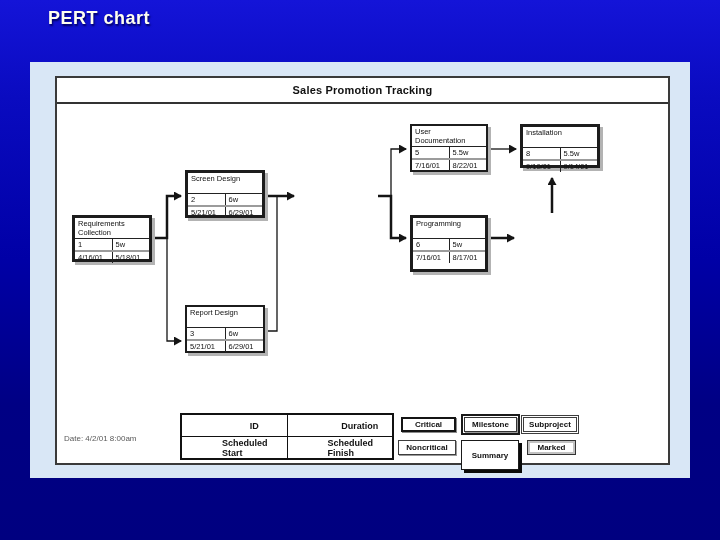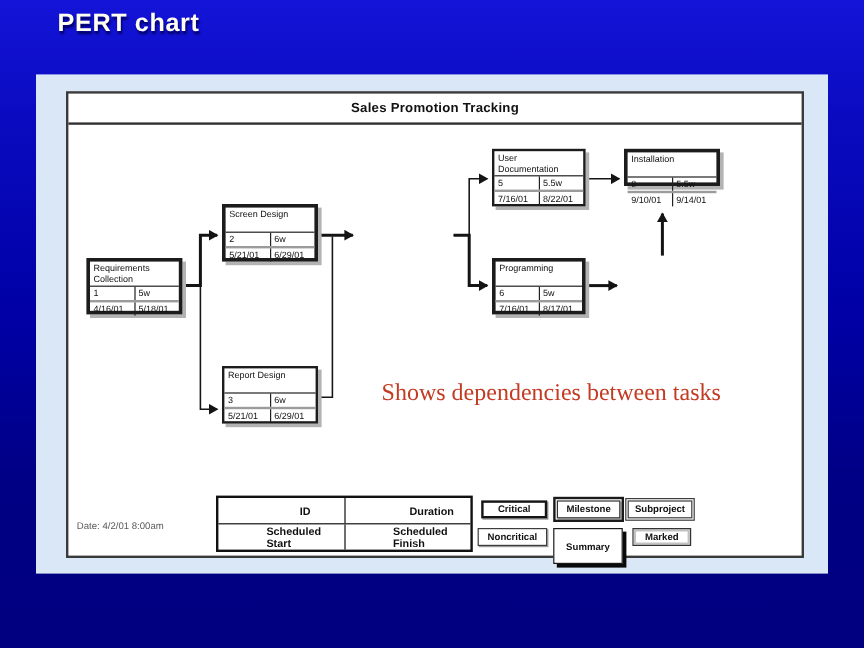--- a/index.html
+++ b/index.html
@@ -2,21 +2,21 @@
 <html><head>
 <meta charset="utf-8">
 <style>
   html,body{margin:0;padding:0;}
   .slide{
     position:relative;width:720px;height:540px;overflow:hidden;
     background:linear-gradient(180deg,#1414d8 0%,#0a0bc0 18%,#0000a6 48%,#000084 75%,#000080 100%);
     font-family:"Liberation Sans",sans-serif;
   }
   .slide-title{
-    position:absolute;left:48px;top:8px;font-size:21px;font-weight:bold;
+    position:absolute;left:48px;top:8px;font-size:18px;font-weight:bold;
     color:#fffff0;letter-spacing:.5px;text-shadow:1px 2px 2px #000060;
   }
   .panel{position:absolute;left:30px;top:62px;width:660px;height:416px;background:#d9e7f6;}
   .chart-area{
     position:absolute;left:55px;top:76px;width:615px;height:389px;
     background:#ffffff;border:2px solid #3a3a3a;box-sizing:border-box;
   }
   .chart-header{
     height:24px;border-bottom:2px solid #333;display:flex;align-items:center;justify-content:center;
   }
@@ -138,46 +138,45 @@
     <div class="tb-row tb-mid">
       <div class="tb-cell">5</div>
       <div class="tb-cell">5.5w</div>
     </div>
     <div class="tb-row">
       <div class="tb-cell">7/16/01</div>
       <div class="tb-cell">8/22/01</div>
     </div>
   </div>
 
-  <div class="task crit" style="left:410px;top:215px;width:78px;height:47px">
+  <div class="task crit" style="left:410px;top:215px;width:78px;height:57px">
     <div class="tb-name">Programming</div>
     <div class="tb-row tb-mid">
       <div class="tb-cell">6</div>
       <div class="tb-cell">5w</div>
     </div>
     <div class="tb-row">
       <div class="tb-cell">7/16/01</div>
       <div class="tb-cell">8/17/01</div>
     </div>
   </div>
 
 
-  <div class="task crit" style="left:520px;top:124px;width:80px;height:31px">
+  <div class="task crit" style="left:520px;top:124px;width:80px;height:44px">
     <div class="tb-name">Installation</div>
     <div class="tb-row tb-mid">
       <div class="tb-cell">8</div>
       <div class="tb-cell">5.5w</div>
     </div>
     <div class="tb-row">
       <div class="tb-cell">9/10/01</div>
       <div class="tb-cell">9/14/01</div>
     </div>
   </div>
 
-  <div class="caption">Shows dependencies between tasks</div>
 
   <div class="date-label">Date: 4/2/01 8:00am</div>
 
   <div class="key-table">
     <div class="key-row mid">
       <div class="key-cell">ID</div>
       <div class="key-cell">Duration</div>
     </div>
     <div class="key-row">
       <div class="key-cell">Scheduled Start</div>

